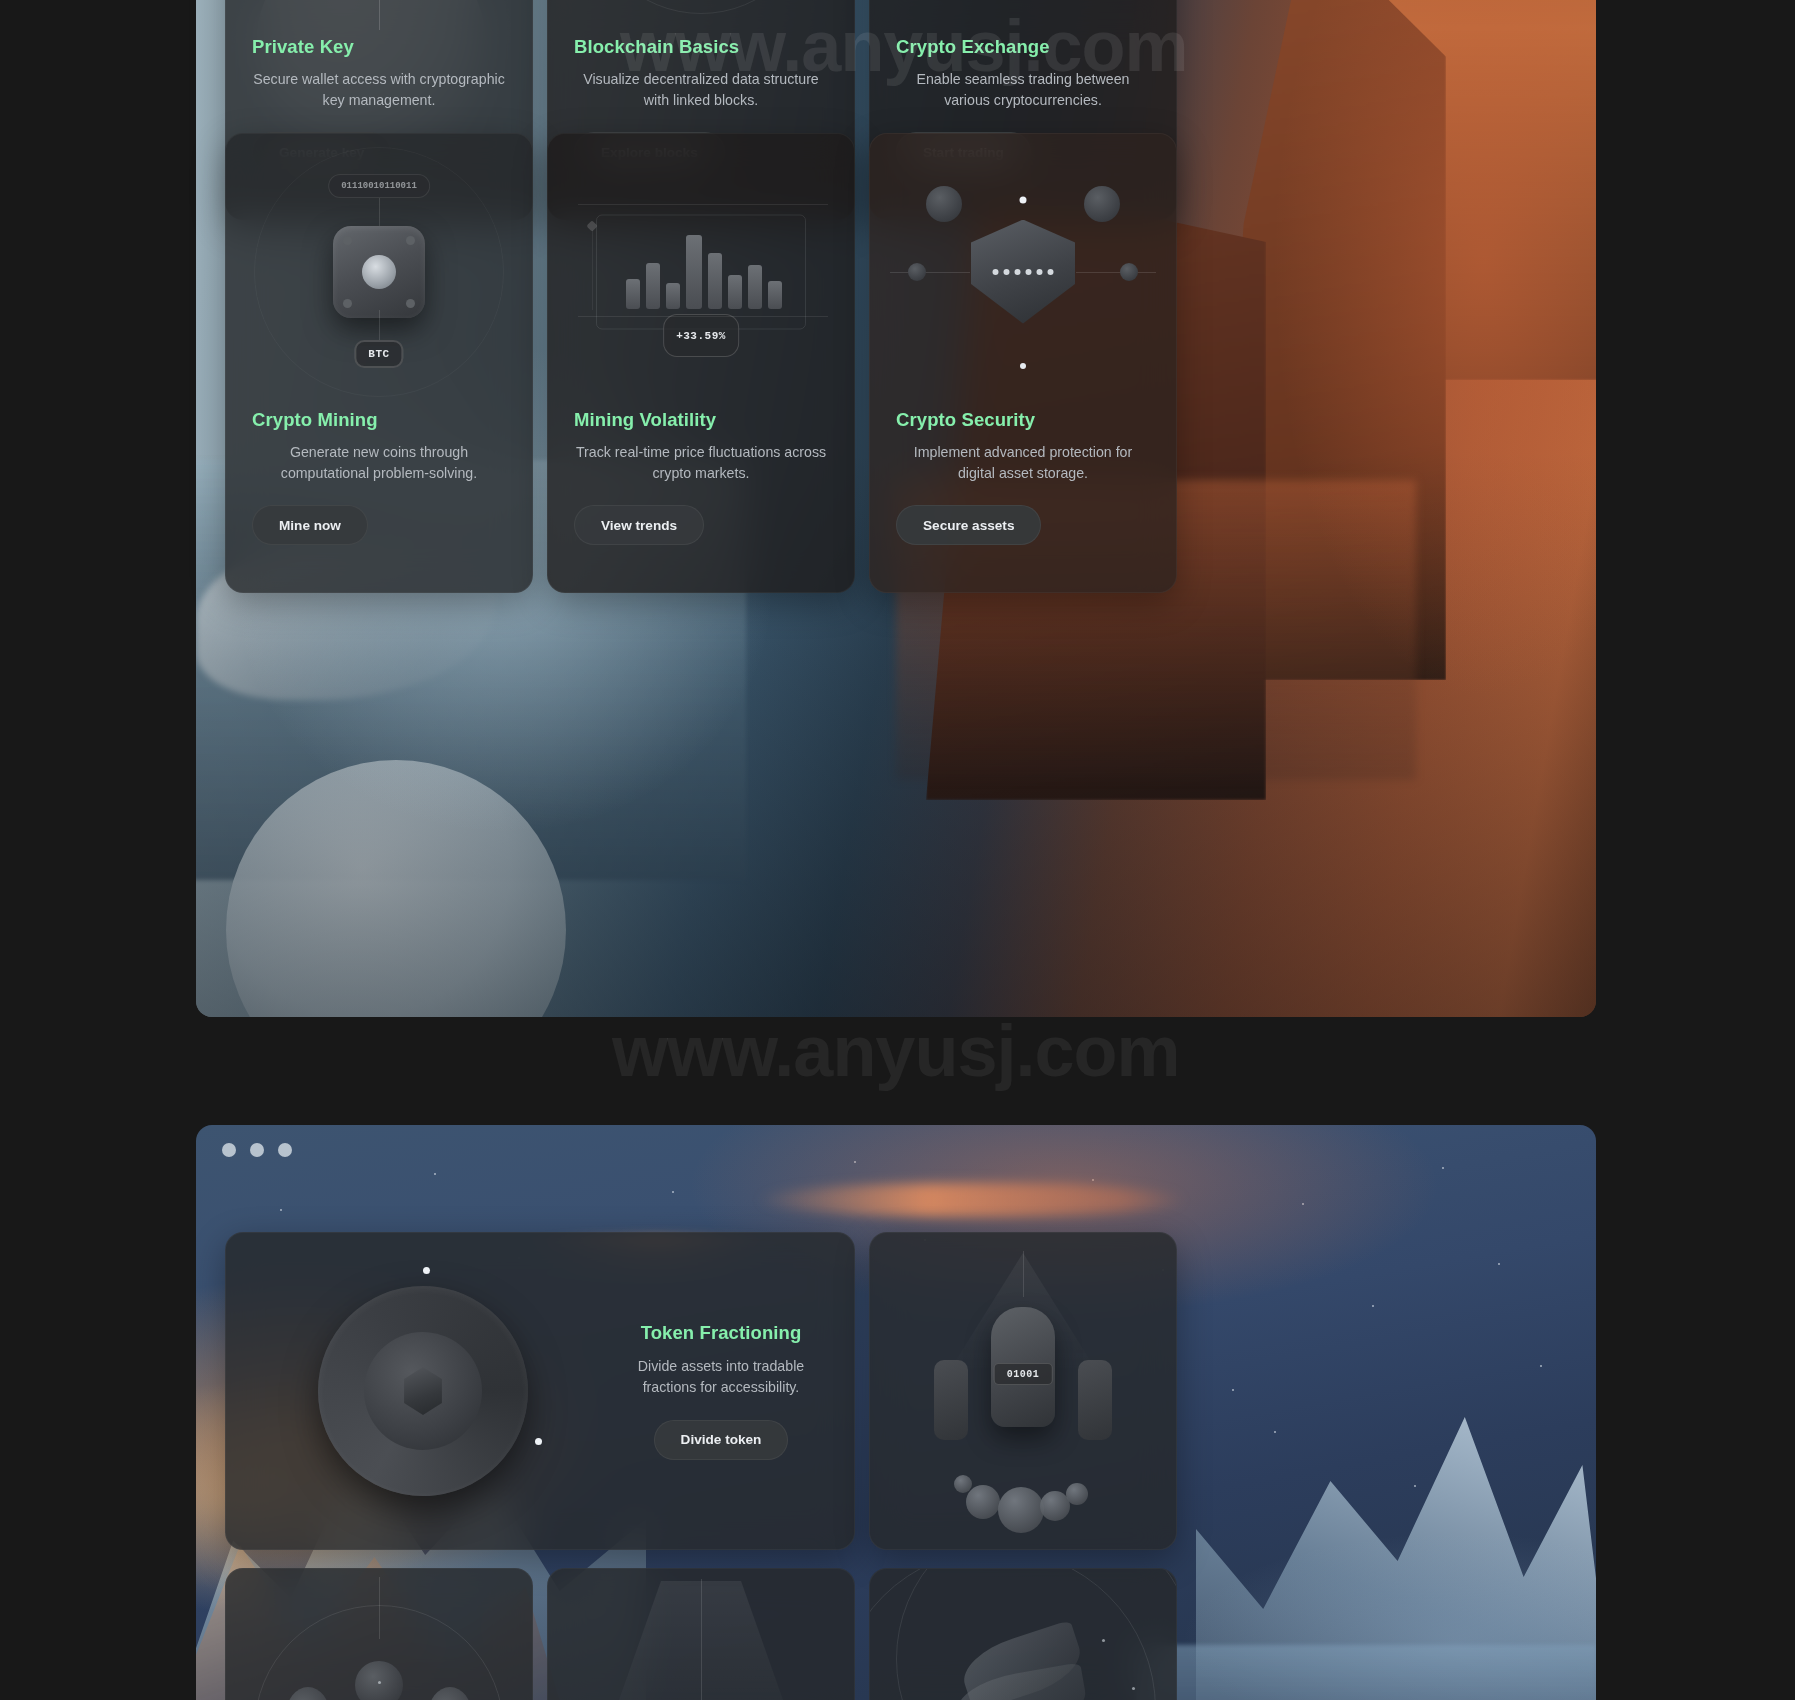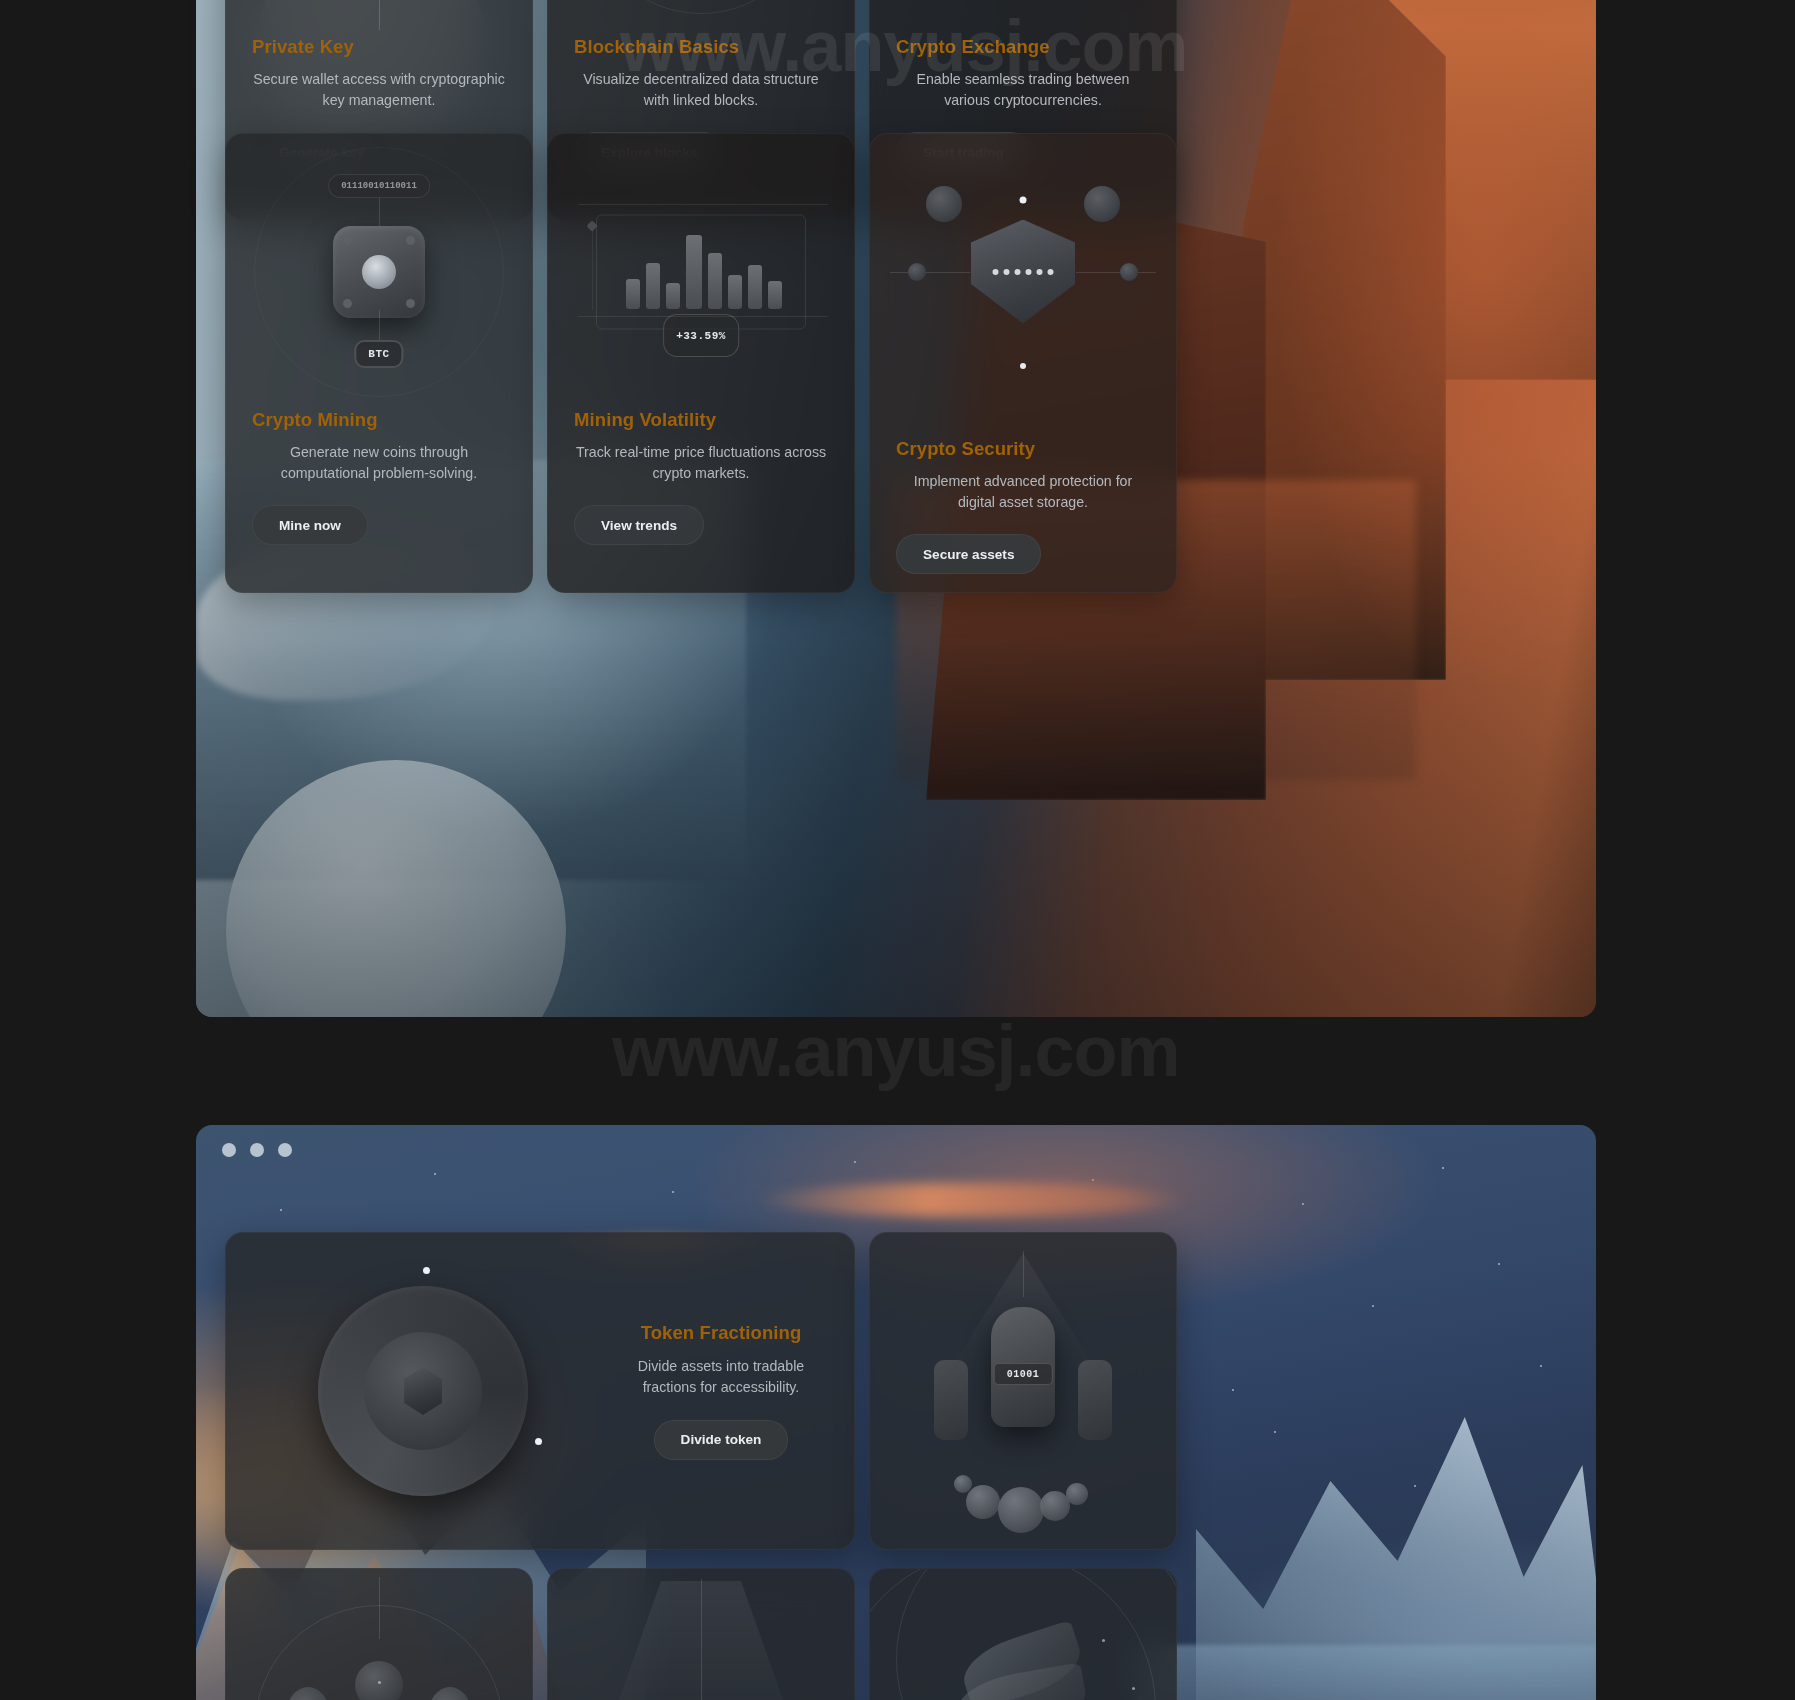--- a/index.html
+++ b/index.html
@@ -208,21 +208,21 @@
   .card .art {
     position: relative;
     height: 275px;
     flex: none;
     overflow: hidden;
   }
   .card .body { padding: 0 26px 0 26px; }
   .card h3 {
     font-size: 18.5px;
     font-weight: 700;
-    color: #a16207;
+    color: #86efac;
     letter-spacing: .1px;
     margin-bottom: 11px;
   }
   .card p {
     font-size: 14.2px;
     line-height: 1.45;
     color: #b4b9bf;
     font-weight: 400;
     max-width: 255px;
     text-align: center;
@@ -238,21 +238,21 @@
     background: rgba(54,57,61,0.92);
     border: 1px solid rgba(255,255,255,0.055);
     color: #eceff2;
     font-size: 13.6px;
     font-weight: 700;
     cursor: pointer;
     align-self: flex-start;
     white-space: nowrap;
   }
   .card.dark { background: rgba(30,28,28,0.80); }
-  .card.warm { background: rgba(45,34,31,0.78); gap: 29px; }
+  .card.warm { background: rgba(45,34,31,0.78); }
 
   
   .ctr { position:absolute; left:50%; top:50%; transform: translate(-50%,-50%); }
   .ring { border-radius: 50%; border: 1px solid rgba(255,255,255,0.07); }
   .hex {
     background: linear-gradient(160deg, #55585d, #35383c 60%, #26292c);
     clip-path: polygon(50% 0%, 93% 25%, 93% 75%, 50% 100%, 7% 75%, 7% 25%);
   }
   .pill-badge {
     position:absolute;

